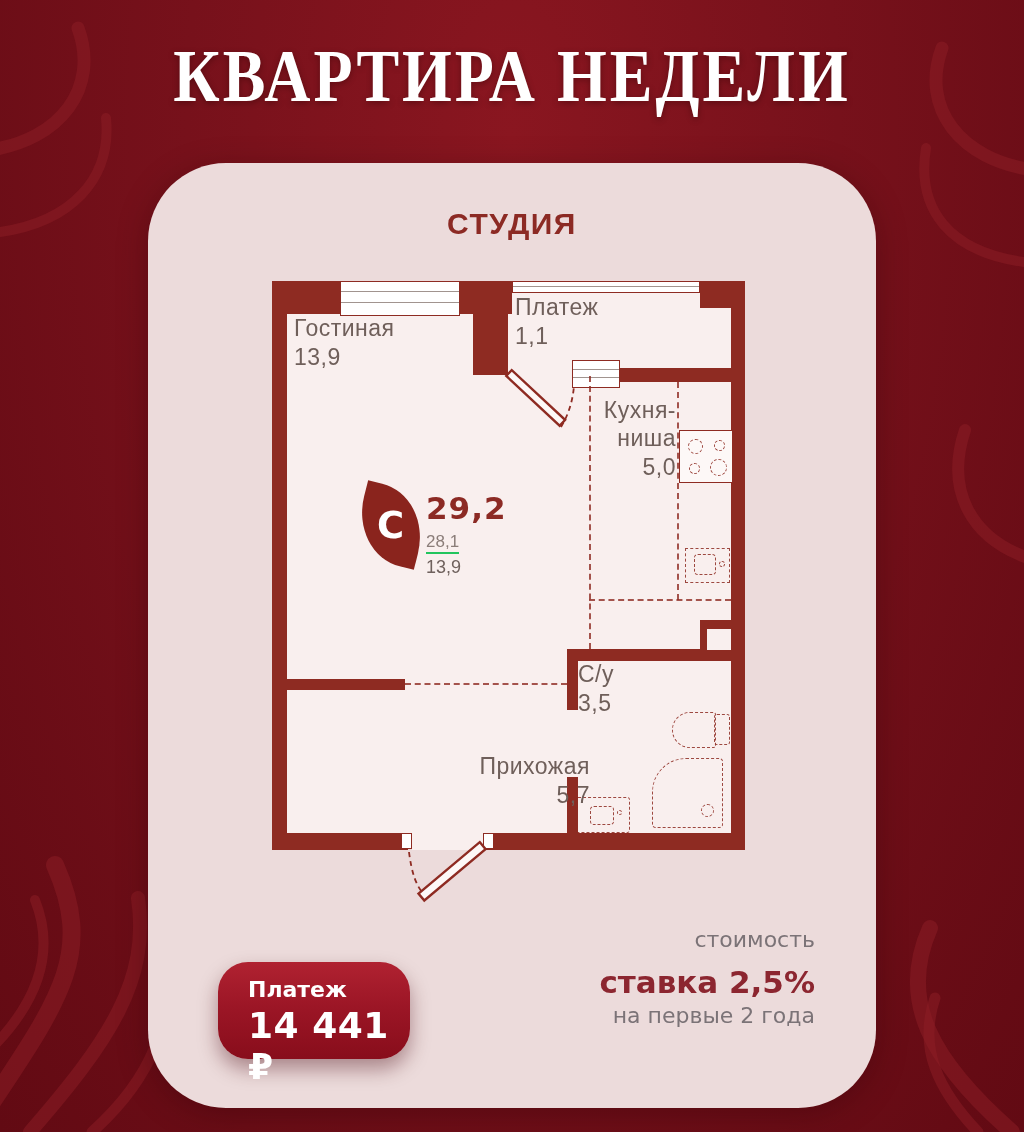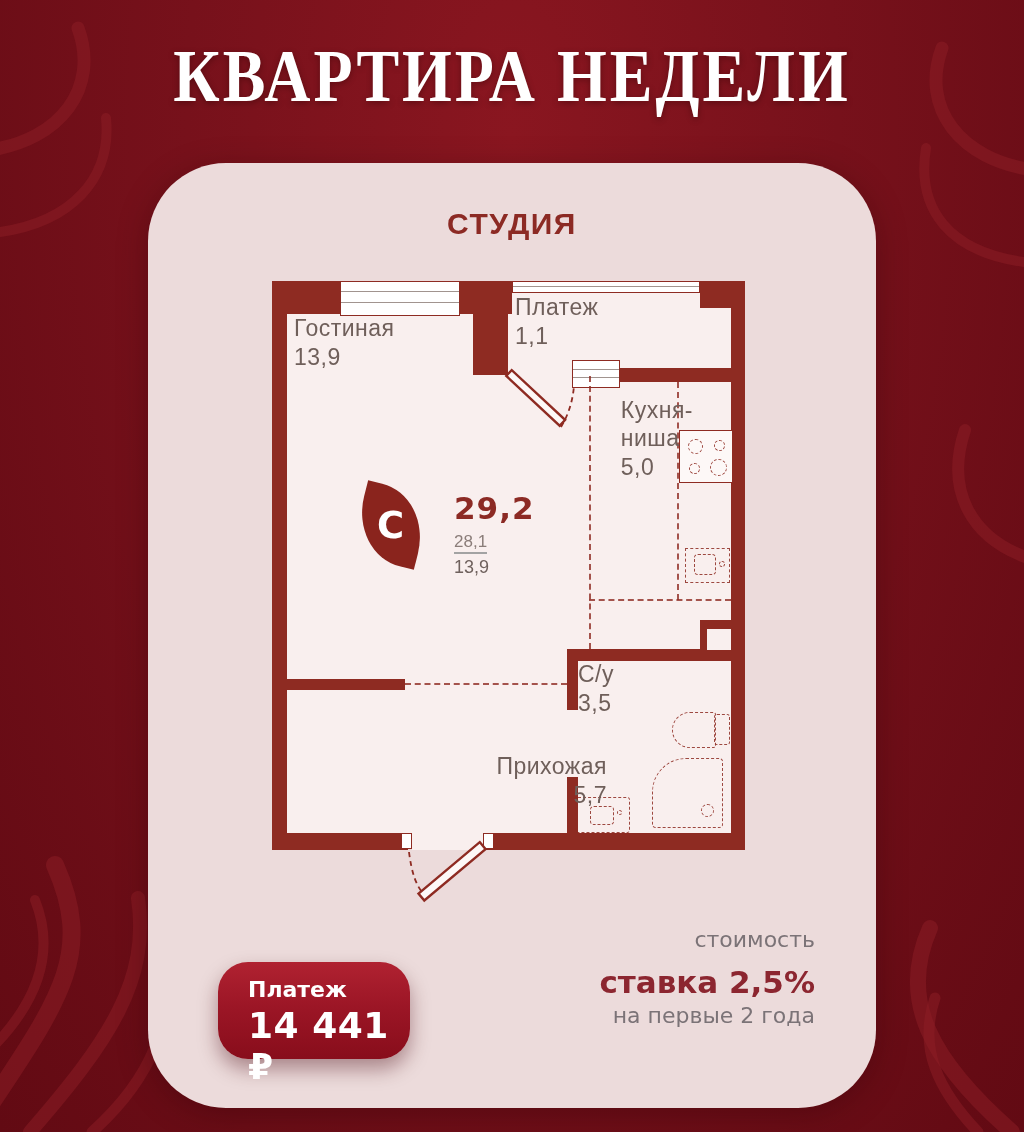--- a/index.html
+++ b/index.html
@@ -16,40 +16,40 @@
   }
   .card{
     position:absolute;left:148px;top:163px;width:728px;height:945px;
     background:#ecdbdb;border-radius:78px;box-shadow:0 6px 30px rgba(50,2,8,.35);
   }
   .type-label{
     position:absolute;top:207px;left:0;right:0;text-align:center;
     font-size:30px;font-weight:700;color:#8c2a24;letter-spacing:1.5px;
   }
   
-  .plan{position:absolute;left:272px;top:281px;width:474px;height:571px;padding-left:17px;}
+  .plan{position:absolute;left:272px;top:281px;width:474px;height:571px;}
   .floor{position:absolute;left:15px;top:10px;width:444px;height:545px;background:#f9efee;}
   .floor2{position:absolute;left:140px;top:552px;width:71px;height:17px;background:#f9efee;}
   .wall{position:absolute;background:#8e2b22;}
   .whitebox{position:absolute;background:#f9efee;}
   .window{position:absolute;background:#ffffff;border:1.5px solid #8e2b22;box-sizing:border-box;}
   .wline{position:absolute;left:0;right:0;border-top:1.5px solid #a1948f;}
   .jamb{position:absolute;background:#ffffff;border:1.5px solid #8e2b22;box-sizing:border-box;}
   .dashv{position:absolute;border-left:2px dashed rgba(142,43,34,.8);}
   .dashh{position:absolute;border-top:2px dashed rgba(142,43,34,.8);}
   .fix{position:absolute;border:1.6px dashed rgba(142,43,34,.85);box-sizing:border-box;}
   .stove{position:absolute;left:407px;top:149px;width:54px;height:53px;background:#fdf8f7;
          border:1.6px solid #8e2b22;box-sizing:border-box;}
   .burner{position:absolute;border:1.5px dashed rgba(142,43,34,.85);border-radius:50%;box-sizing:border-box;}
   .room-label{position:absolute;color:#6f5f5a;font-size:23px;line-height:28px;letter-spacing:.5px;}
   .room-label .area{margin-top:1px;}
-  .summary{position:absolute;left:154px;top:209px;margin-left:28px;}
+  .summary{position:absolute;left:154px;top:209px;}
   .sum-total{font-size:31px;font-weight:700;color:#8c2a24;font-family:"DejaVu Sans",sans-serif;letter-spacing:1px;}
   .sum-mid{font-size:17px;color:#8b7d79;margin-top:6px;}
-  .sum-mid span{border-bottom:2px solid #a3a3a3;padding-bottom:1px;}
+  .sum-mid span{border-bottom:2px solid #22c55e;padding-bottom:1px;}
   .sum-low{font-size:18px;color:#6f615d;margin-top:5px;}
   .logo-leaf{
     position:absolute;left:86px;top:206px;width:66px;height:76px;background:#8a241d;
     border-radius:0 78% 0 78%;transform:rotate(14deg);
     display:flex;align-items:center;justify-content:center;
   }
   .logo-letter{color:#fff;font-weight:700;font-size:37px;font-family:"DejaVu Sans",sans-serif;transform:rotate(-14deg);}
   .plan-svg{position:absolute;left:0;top:0;overflow:visible;}
   .swing{fill:none;stroke:#8e2b22;stroke-width:1.8;stroke-dasharray:5 4;}
   .door{fill:#fdf8f7;stroke:#8e2b22;stroke-width:2.4;}
@@ -160,21 +160,21 @@
   </svg>
 
   <div class="room-label" style="left:22px;top:33px">
     <div>Гостиная</div>
     <div class="area">13,9</div>
   </div>
   <div class="room-label" style="left:243px;top:12px">
     <div>Платеж</div>
     <div class="area">1,1</div>
   </div>
-  <div class="room-label" style="right:70px;top:115px;text-align:left">
+  <div class="room-label" style="right:70px;top:115px;text-align:right">
     <div>Кухня-</div>
     <div>ниша</div>
     <div class="area">5,0</div>
   </div>
   <div class="room-label" style="left:306px;top:379px">
     <div>С/у</div>
     <div class="area">3,5</div>
   </div>
   <div class="room-label" style="right:156px;top:471px;text-align:right">
     <div>Прихожая</div>

